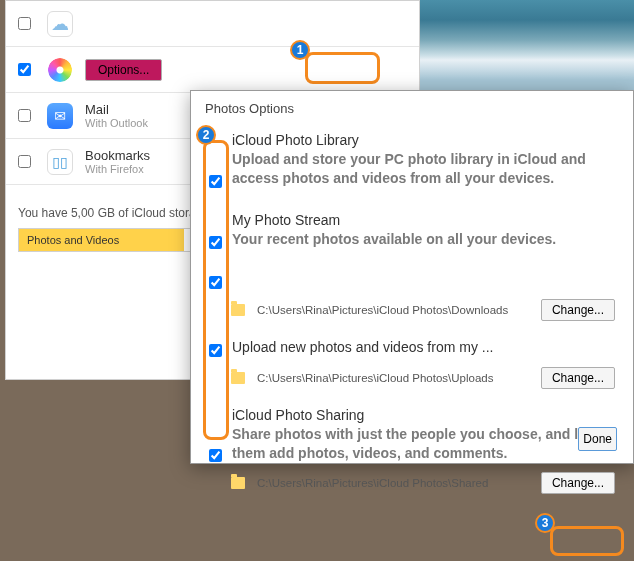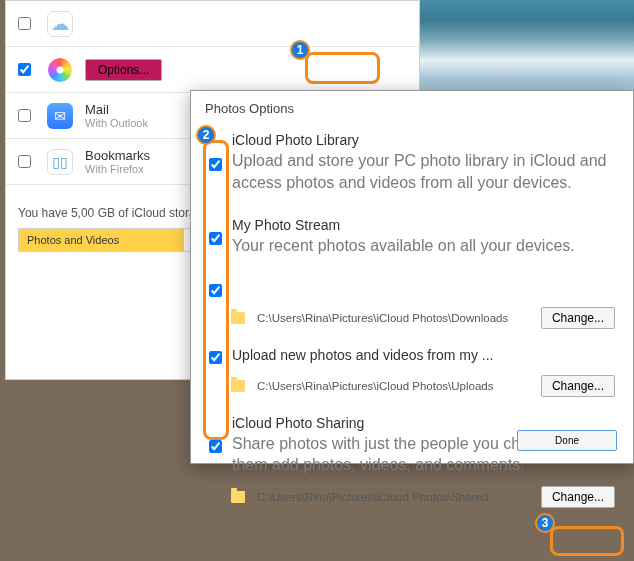--- a/index.html
+++ b/index.html
@@ -114,30 +114,30 @@
   .dlg-title {
     padding: 10px 14px 8px;
     font-size: 13px;
     color: #444;
   }
   .dlg-body {
     padding: 0 18px 0 18px;
   }
   .opt-row {
     display: flex;
-    align-items: center;
+    align-items: flex-end;
     padding: 8px 0 6px 0;
   }
   .opt-row input[type=checkbox]{
     margin: 3px 10px 0 0;
     width:13px;height:13px;
   }
   .opt-text { flex: 1; }
   .opt-title { font-size: 14px; color: #333; margin-bottom: 2px;}
-  .opt-desc { font-size: 16px; color: #7a7a7a; line-height: 1.35; }
+  .opt-desc { font-size: 14px; color: #7a7a7a; line-height: 1.35; font-weight: bold; }
   .path-row {
     display: flex; align-items: center;
     padding: 4px 0 10px 22px;
     gap: 12px;
   }
   .folder-icon {
     width: 14px; height: 12px;
     background: #ffd76a;
     border-radius: 1px;
     position: relative;
@@ -152,22 +152,22 @@
     background: #f5f5f5;
     border: 1px solid #adadad;
     border-radius: 2px;
     cursor: pointer;
   }
   .dlg-footer {
     position: absolute;
     bottom: 12px; right: 16px;
   }
   .done-btn {
-    padding: 4px 37px;
-    font-size: 10px;
+    padding: 4px 4px;
+    font-size: 12px;
     background: #f5f5f5;
     border: 1px solid #5a9ad9;
     border-radius: 2px;
     cursor: pointer;
   }
   .photos-flower {
     width:24px;height:24px;border-radius:50%;
     background: conic-gradient(#ff5a5a,#ffba3a,#ffe83a,#7ade5a,#3ac8ff,#5a8aff,#c85aff,#ff5aa8,#ff5a5a);
     -webkit-mask: radial-gradient(circle at center,transparent 3px,#000 4px);
     mask: radial-gradient(circle at center,transparent 3px,#000 4px);

